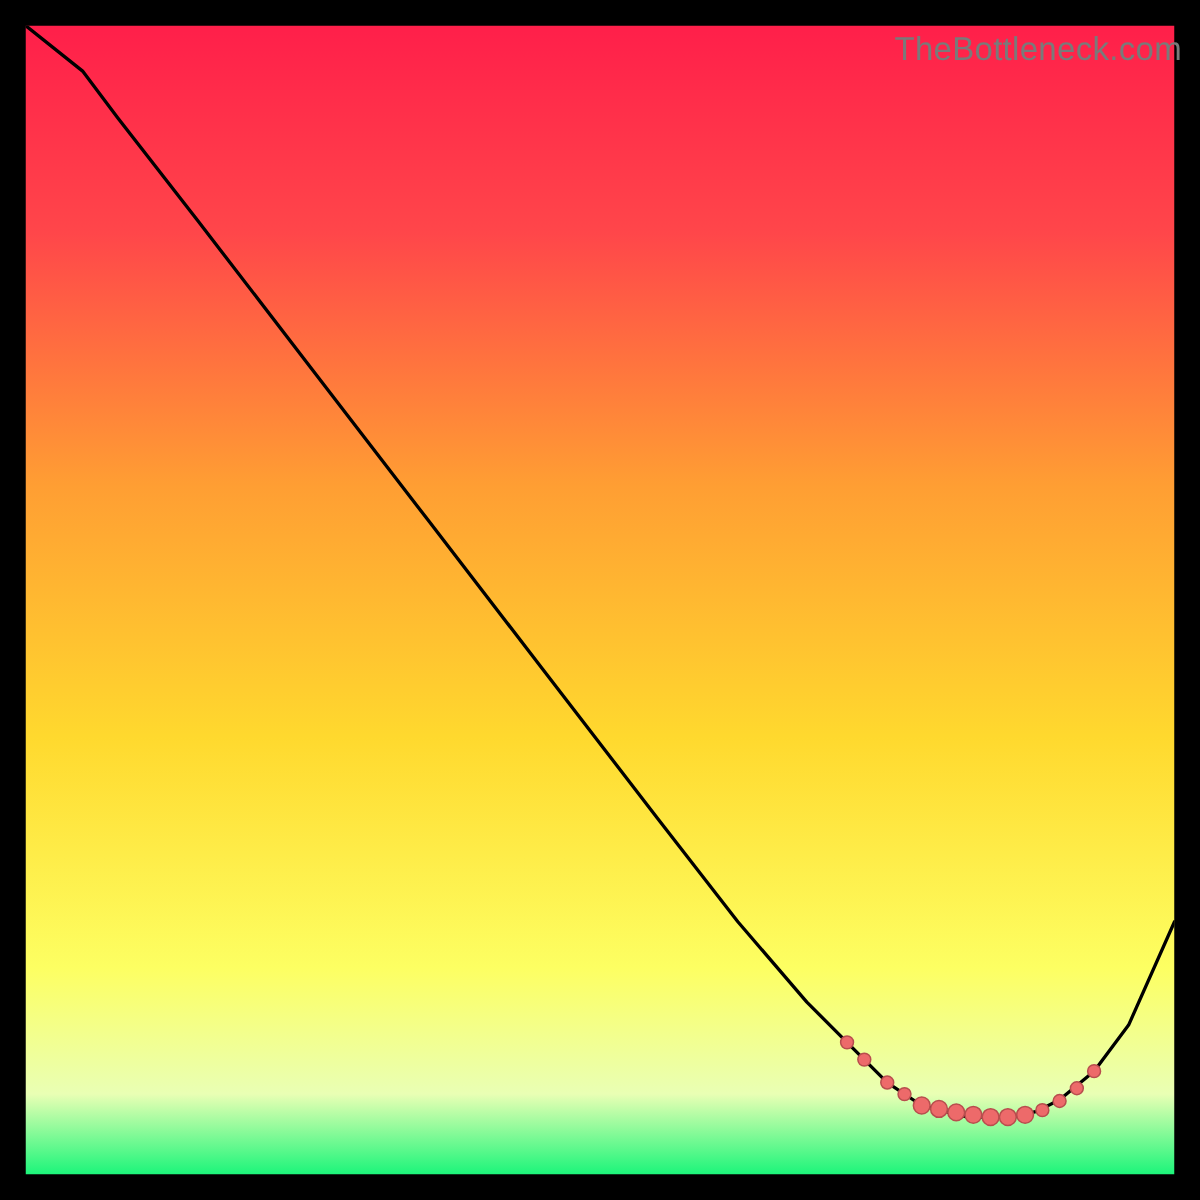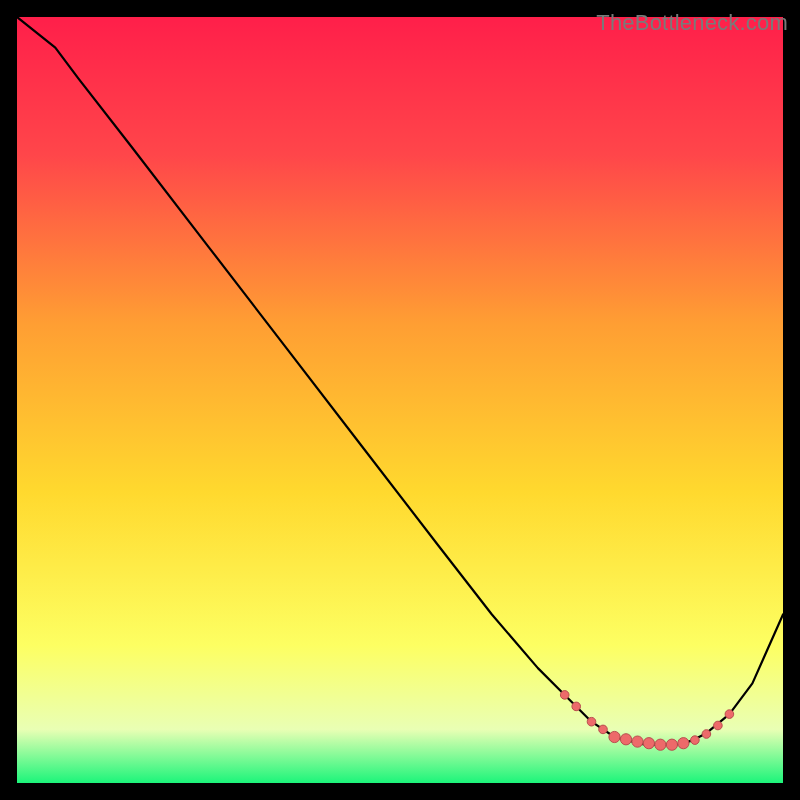--- a/index.html
+++ b/index.html
@@ -12,21 +12,21 @@
     overflow: hidden;
   }
   .frame {
     position: relative;
     width: 800px;
     height: 800px;
     background: #000;
   }
   .watermark {
     position: absolute;
-    top: 10px;
+    top: 20px;
     right: 12px;
     color: #7a7a7a;
     font-size: 22px;
     font-weight: 500;
     letter-spacing: 0.2px;
     z-index: 30;
   }
   svg {
     position: absolute;
     left: 17px;

